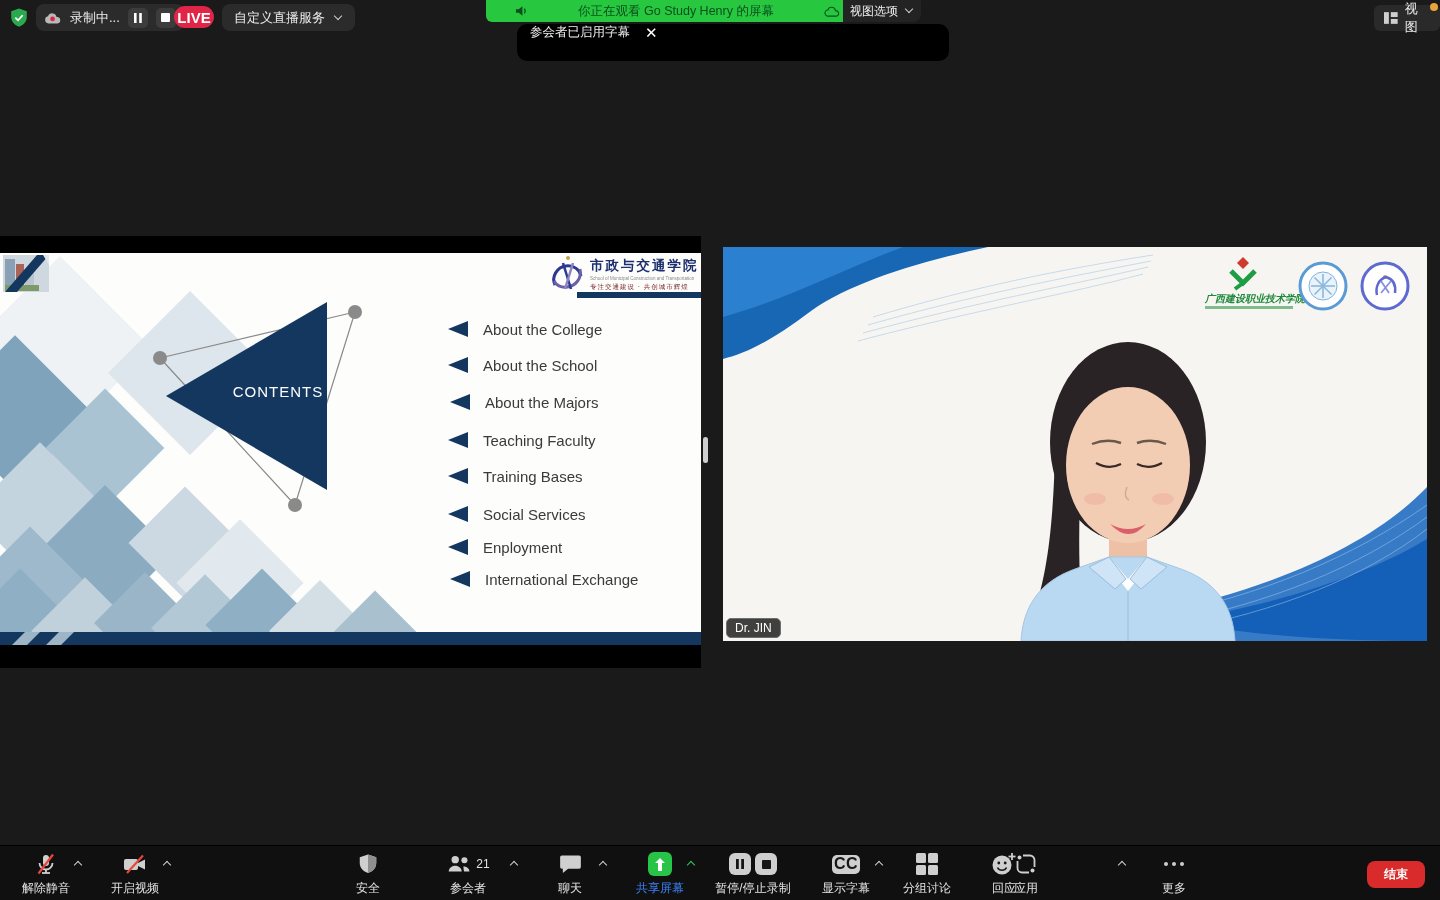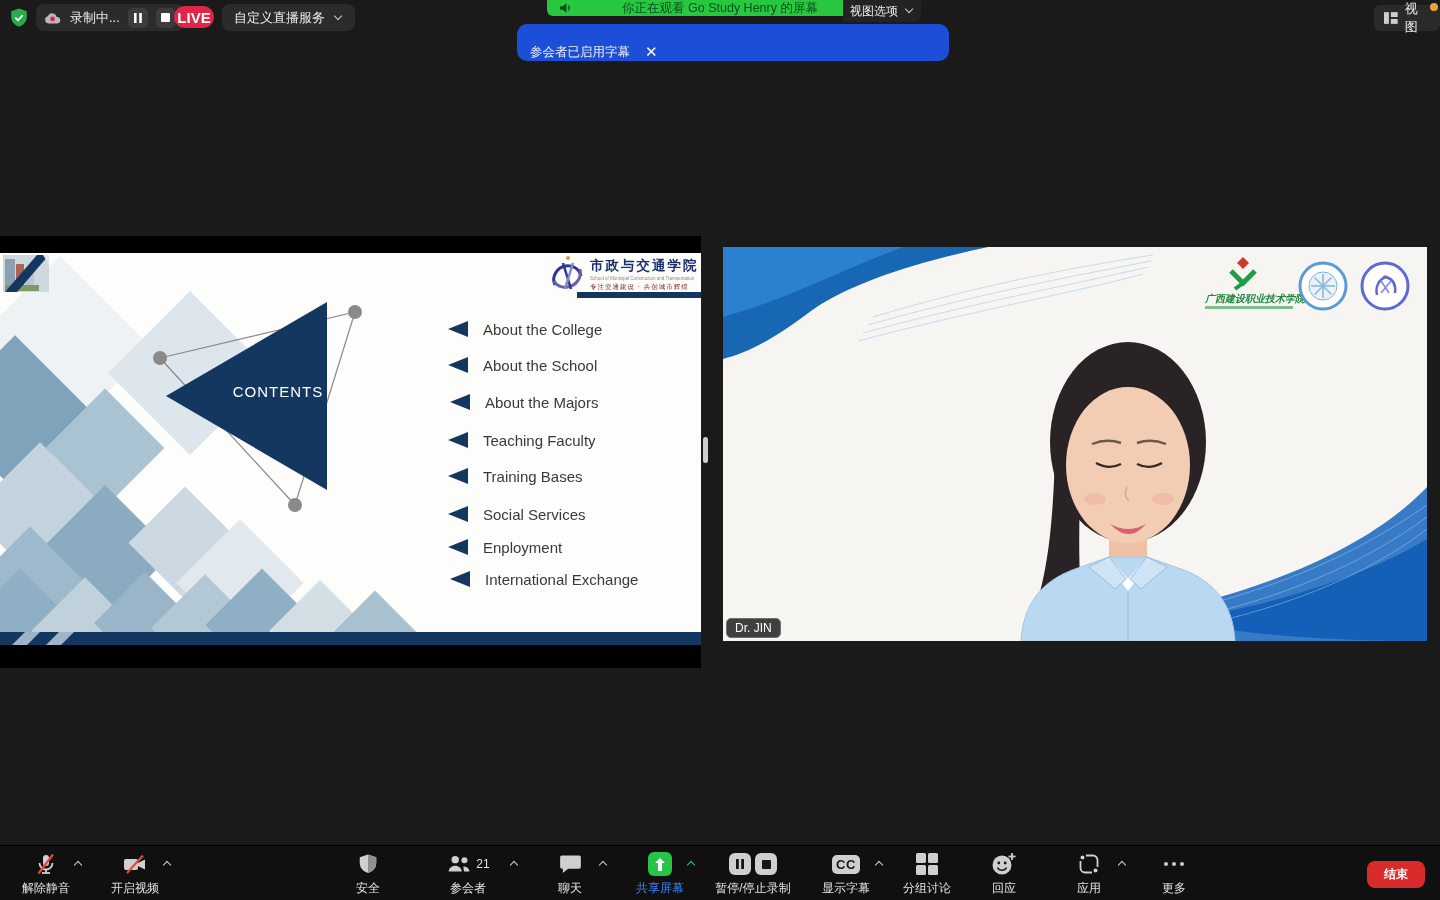--- a/index.html
+++ b/index.html
@@ -10,21 +10,21 @@
   .pill{background:#2b2b2b;border-radius:8px;display:flex;align-items:center;color:#ececec;font-size:13px;}
   .live-badge{background:#e02546;border-radius:12px;color:#fff;font-weight:bold;font-size:15px;
               display:flex;align-items:center;justify-content:center;}
   .chev{width:10px;height:10px;position:relative;display:inline-block;flex:0 0 auto;}
   .chev::before{content:"";position:absolute;left:2px;top:3px;width:5px;height:5px;
                 border-left:1.6px solid #cfcfcf;border-top:1.6px solid #cfcfcf;transform:rotate(45deg);}
   .chev.down::before{transform:rotate(225deg);top:0px;}
   .chev.green::before{border-color:#2fca57;}
   .sq-btn{width:20px;height:20px;background:#3c3c3c;border-radius:5px;display:flex;align-items:center;justify-content:center;}
   .green-banner{background:#27c840;color:#0a4f1d;display:flex;align-items:center;font-size:12.5px;font-weight:500;}
-  .cap-bar{background:#1d4ed8;border-radius:10px;display:flex;align-items:flex-end;color:#f0f0f0;font-size:12.5px;}
+  .cap-bar{background:#000000;border-radius:10px;display:flex;align-items:flex-start;color:#f0f0f0;font-size:12.5px;}
   .cap-pill{background:#3d3d3d;border-radius:15px;height:26px;display:flex;align-items:center;gap:6px;
             padding:0 11px;color:#fff;font-size:12px;white-space:nowrap;}
   
   .slide{left:0;top:236px;width:701px;height:432px;background:#000;}
   .slide-white{position:absolute;left:0;top:17px;width:701px;height:392px;background:#fdfdfc;overflow:hidden;}
   .contents-title{position:absolute;left:210px;top:130px;width:136px;text-align:center;color:#fff;
                   font-size:15px;letter-spacing:1px;}
   .toc{position:absolute;left:448px;top:0;width:250px;}
   .toc-row{position:absolute;display:flex;align-items:center;gap:15px;height:22px;}
   .toc-bullet{width:0;height:0;border-top:8px solid transparent;border-bottom:8px solid transparent;
@@ -39,21 +39,21 @@
              border-radius:5px;color:#fff;font-size:12px;padding:2px 8px;}
   
   .toolbar{left:0;top:845px;width:1440px;height:55px;background:#101010;border-top:1px solid #000;}
   .tb-item{position:absolute;top:6px;width:90px;display:flex;flex-direction:column;align-items:center;
            color:#e3e3e3;font-size:12px;gap:4px;}
   .tb-icon{height:24px;display:flex;align-items:center;justify-content:center;gap:4px;}
   .tb-chev{position:absolute;top:13px;}
   .lite-sq{width:22px;height:22px;background:#cfcfcf;border-radius:6px;display:flex;align-items:center;justify-content:center;gap:3px;}
   .share-sq{width:24px;height:24px;background:#27c447;border-radius:6px;display:flex;align-items:center;justify-content:center;}
   .cc-badge{width:28px;height:19px;background:#cfcfcf;border-radius:5px;color:#161616;font-weight:bold;
-            font-size:13px;display:flex;align-items:center;justify-content:center;letter-spacing:.5px;}
+            font-size:16px;display:flex;align-items:center;justify-content:center;letter-spacing:.5px;}
   .grid4{display:grid;grid-template-columns:10px 10px;grid-template-rows:10px 10px;gap:2px;}
   .grid4 div{background:#cfcfcf;border-radius:1.5px;}
   .dots3{display:flex;gap:3.5px;align-items:center;}
   .dots3 div{width:4.5px;height:4.5px;border-radius:50%;background:#cfcfcf;}
   .end-btn{position:absolute;left:1367px;top:15px;width:58px;height:27px;background:#d92b2b;border-radius:8px;
            color:#fff;font-weight:bold;font-size:12px;display:flex;align-items:center;justify-content:center;}
   .divider-handle{left:703px;top:437px;width:5px;height:26px;background:#cfcfcf;border-radius:2.5px;}
 </style>
 </head>
 <body>
@@ -84,21 +84,21 @@
     </div>
   </div>
 
   <div class="live-badge abs" style="left:174px;top:6px;width:40px;height:22px">LIVE</div>
 
   <div class="pill abs" style="left:222px;top:4px;height:27px;padding:0 12px;gap:8px">
     <span>自定义直播服务</span>
     <span class="chev down"></span>
   </div>
 
-  <div class="green-banner abs" style="left:547px;top:0;width:326px;height:16px;border-radius:0 0 0 6px;padding:0 12px">
+  <div class="green-banner abs" style="left:486px;top:0;width:326px;height:22px;border-radius:0 0 0 6px;padding:0 29px">
     <svg width="13" height="12" viewBox="0 0 14 12">
       <path d="M1 4h3l4-3.2v10.4L4 8H1z" fill="#0a4f1d"></path>
       <path d="M10 3.5a4 4 0 0 1 0 5" stroke="#0a4f1d" stroke-width="1.3" fill="none"></path>
     </svg>
     <span style="flex:1;text-align:center">你正在观看 Go Study Henry 的屏幕</span>
     <svg width="17" height="13" viewBox="0 0 20 14">
       <path d="M5 12.5a3.6 3.6 0 0 1-.5-7.2A4.6 4.6 0 0 1 13.5 6a3.2 3.2 0 0 1 .8 6.5z" fill="none" stroke="#0a4f1d" stroke-width="1.3"></path>
     </svg>
   </div>
   <div class="abs" style="left:843px;top:0;width:78px;height:22px;background:#232323;border-radius:0 0 8px 0;
@@ -410,21 +410,21 @@
           <circle cx="7.8" cy="11" r="1.4" fill="#161616"></circle>
             <circle cx="14.2" cy="11" r="1.4" fill="#161616"></circle>
           <path d="M6.5 15.5a5 5 0 0 0 9 0" stroke="#161616" stroke-width="1.6" fill="none"></path>
           <line x1="21" y1="1" x2="21" y2="8" stroke="#cfcfcf" stroke-width="1.8"></line>
           <line x1="17.5" y1="4.5" x2="24.5" y2="4.5" stroke="#cfcfcf" stroke-width="1.8"></line>
         </svg>
       </div>
       <span>回应</span>
     </div>
 
-    <div class="tb-item" style="left:1044px">
+    <div class="tb-item" style="left:981px">
       <div class="tb-icon">
         <svg width="22" height="22" viewBox="0 0 22 22">
           <path d="M8 2.5h7a4.5 4.5 0 0 1 4.5 4.5v7" fill="none" stroke="#cfcfcf" stroke-width="1.8"></path>
           <path d="M14 19.5H7A4.5 4.5 0 0 1 2.5 15V8" fill="none" stroke="#cfcfcf" stroke-width="1.8"></path>
           <circle cx="4.5" cy="4.5" r="2" fill="#cfcfcf"></circle>
           <circle cx="17.5" cy="17.5" r="2" fill="#cfcfcf"></circle>
         </svg>
       </div>
       <span>应用</span>
     </div>

